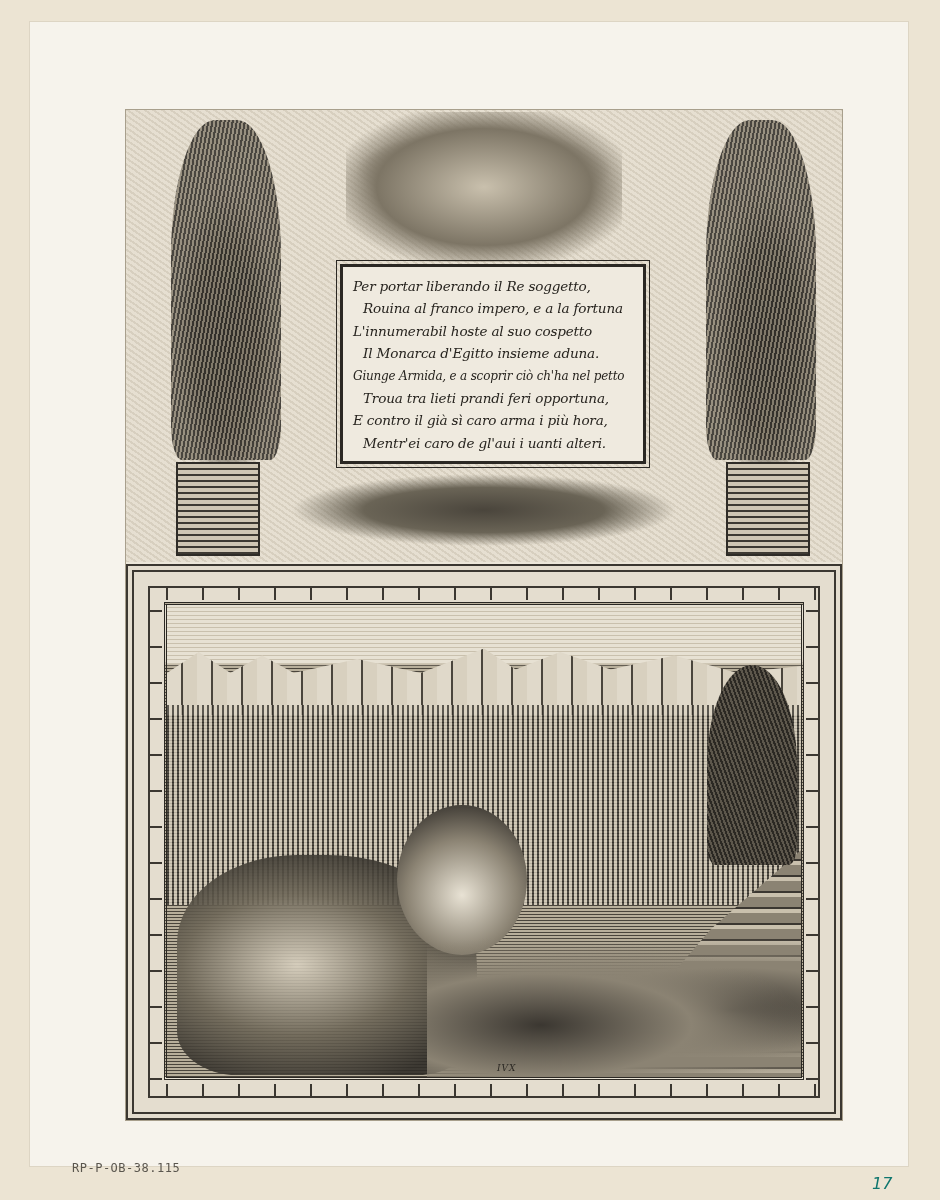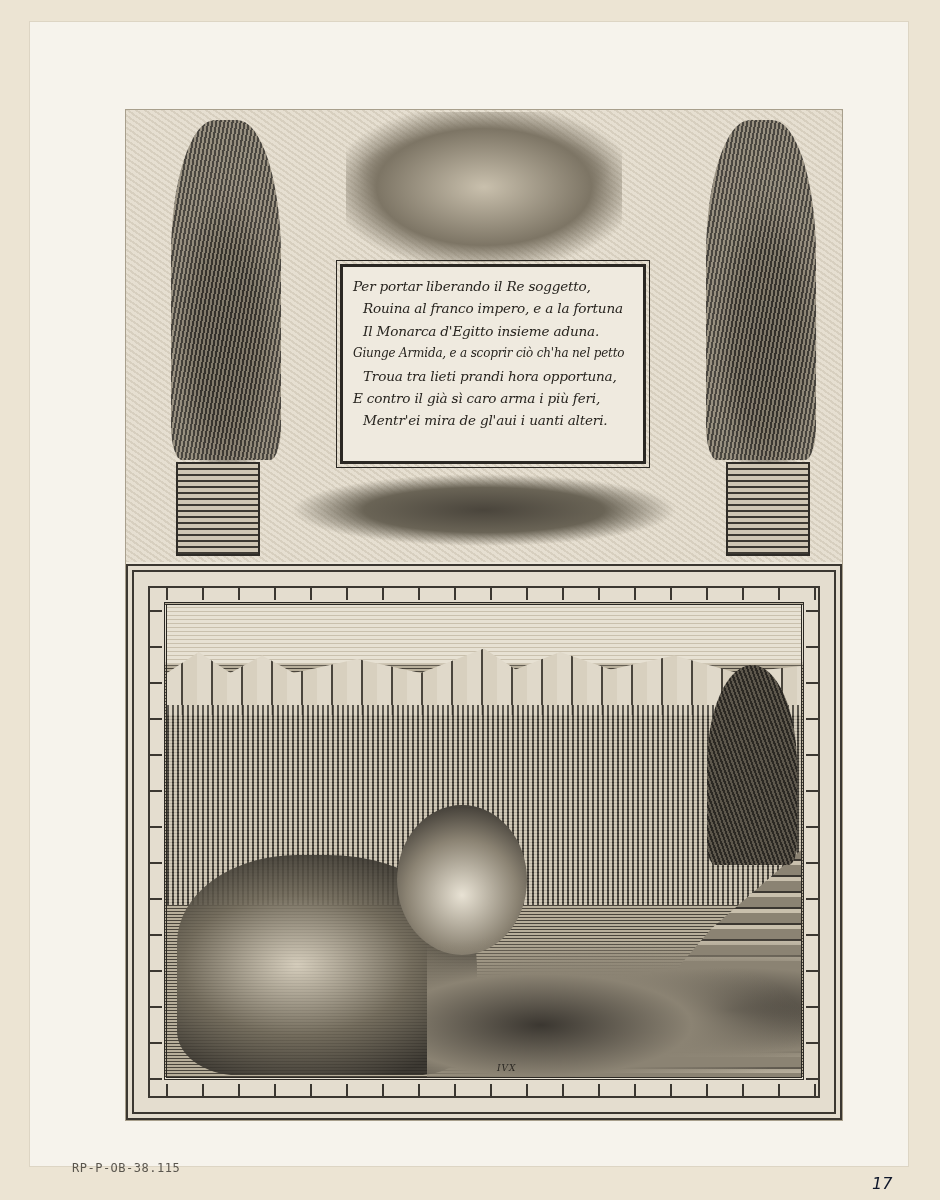--- a/index.html
+++ b/index.html
@@ -135,21 +135,21 @@
       position: absolute; left: 330px; top: 458px; font-size: 9px; color: #2b2823;
       font-family: "DejaVu Serif", serif; font-style: italic; letter-spacing: 1px;
     }
     .inventory-number {
       position: absolute; left: 72px; top: 1161px;
       font-family: "DejaVu Sans Mono", monospace; font-size: 12px; color: #5a564e;
       letter-spacing: 0.5px;
     }
     .page-number {
       position: absolute; left: 872px; top: 1174px;
-      font-family: "DejaVu Sans", sans-serif; font-size: 16px; color: #0f172a;
+      font-family: "DejaVu Sans", sans-serif; font-size: 16px; color: #0f766e;
       font-style: italic;
     }
   </style>
 </head>
 <body>
 
 <div class="mount">
   <div class="sheet">
   </div>
 
@@ -159,25 +159,26 @@
       <div class="cartouche">
         <div class="figure fig-left"></div>
         <div class="figure fig-right"></div>
         <div class="pedestal ped-left"></div>
         <div class="pedestal ped-right"></div>
         <div class="putti"></div>
 
         <div class="textbox">
           <div class="verse-line">Per portar liberando il Re soggetto,</div>
           <div class="verse-line indent">Rouina al franco impero, e a la fortuna</div>
+          <div class="verse-line">L'innumerabil hoste al suo cospetto</div>
           <div class="verse-line indent">Il Monarca d'Egitto insieme aduna.</div>
           <div class="verse-line" style="font-size:12px;">Giunge Armida, e a scoprir ciò ch'ha nel petto</div>
-          <div class="verse-line indent">Troua tra lieti prandi hora opportuna,</div>
-          <div class="verse-line">E contro il già sì caro arma i più feri,</div>
-          <div class="verse-line indent">Mentr'ei mira de gl'aui i uanti alteri.</div>
+          <div class="verse-line indent">Troua tra lieti prandi feri opportuna,</div>
+          <div class="verse-line">E contro il già sì caro arma i più hora,</div>
+          <div class="verse-line indent">Mentr'ei caro de gl'aui i uanti alteri.</div>
         </div>
       </div>
 
       <div class="scene-frame">
         <div class="frame-border"></div>
         <div class="scene">
           <div class="sky"></div>
           <div class="tents"></div>
           <div class="army"></div>
           <div class="horses"></div>

